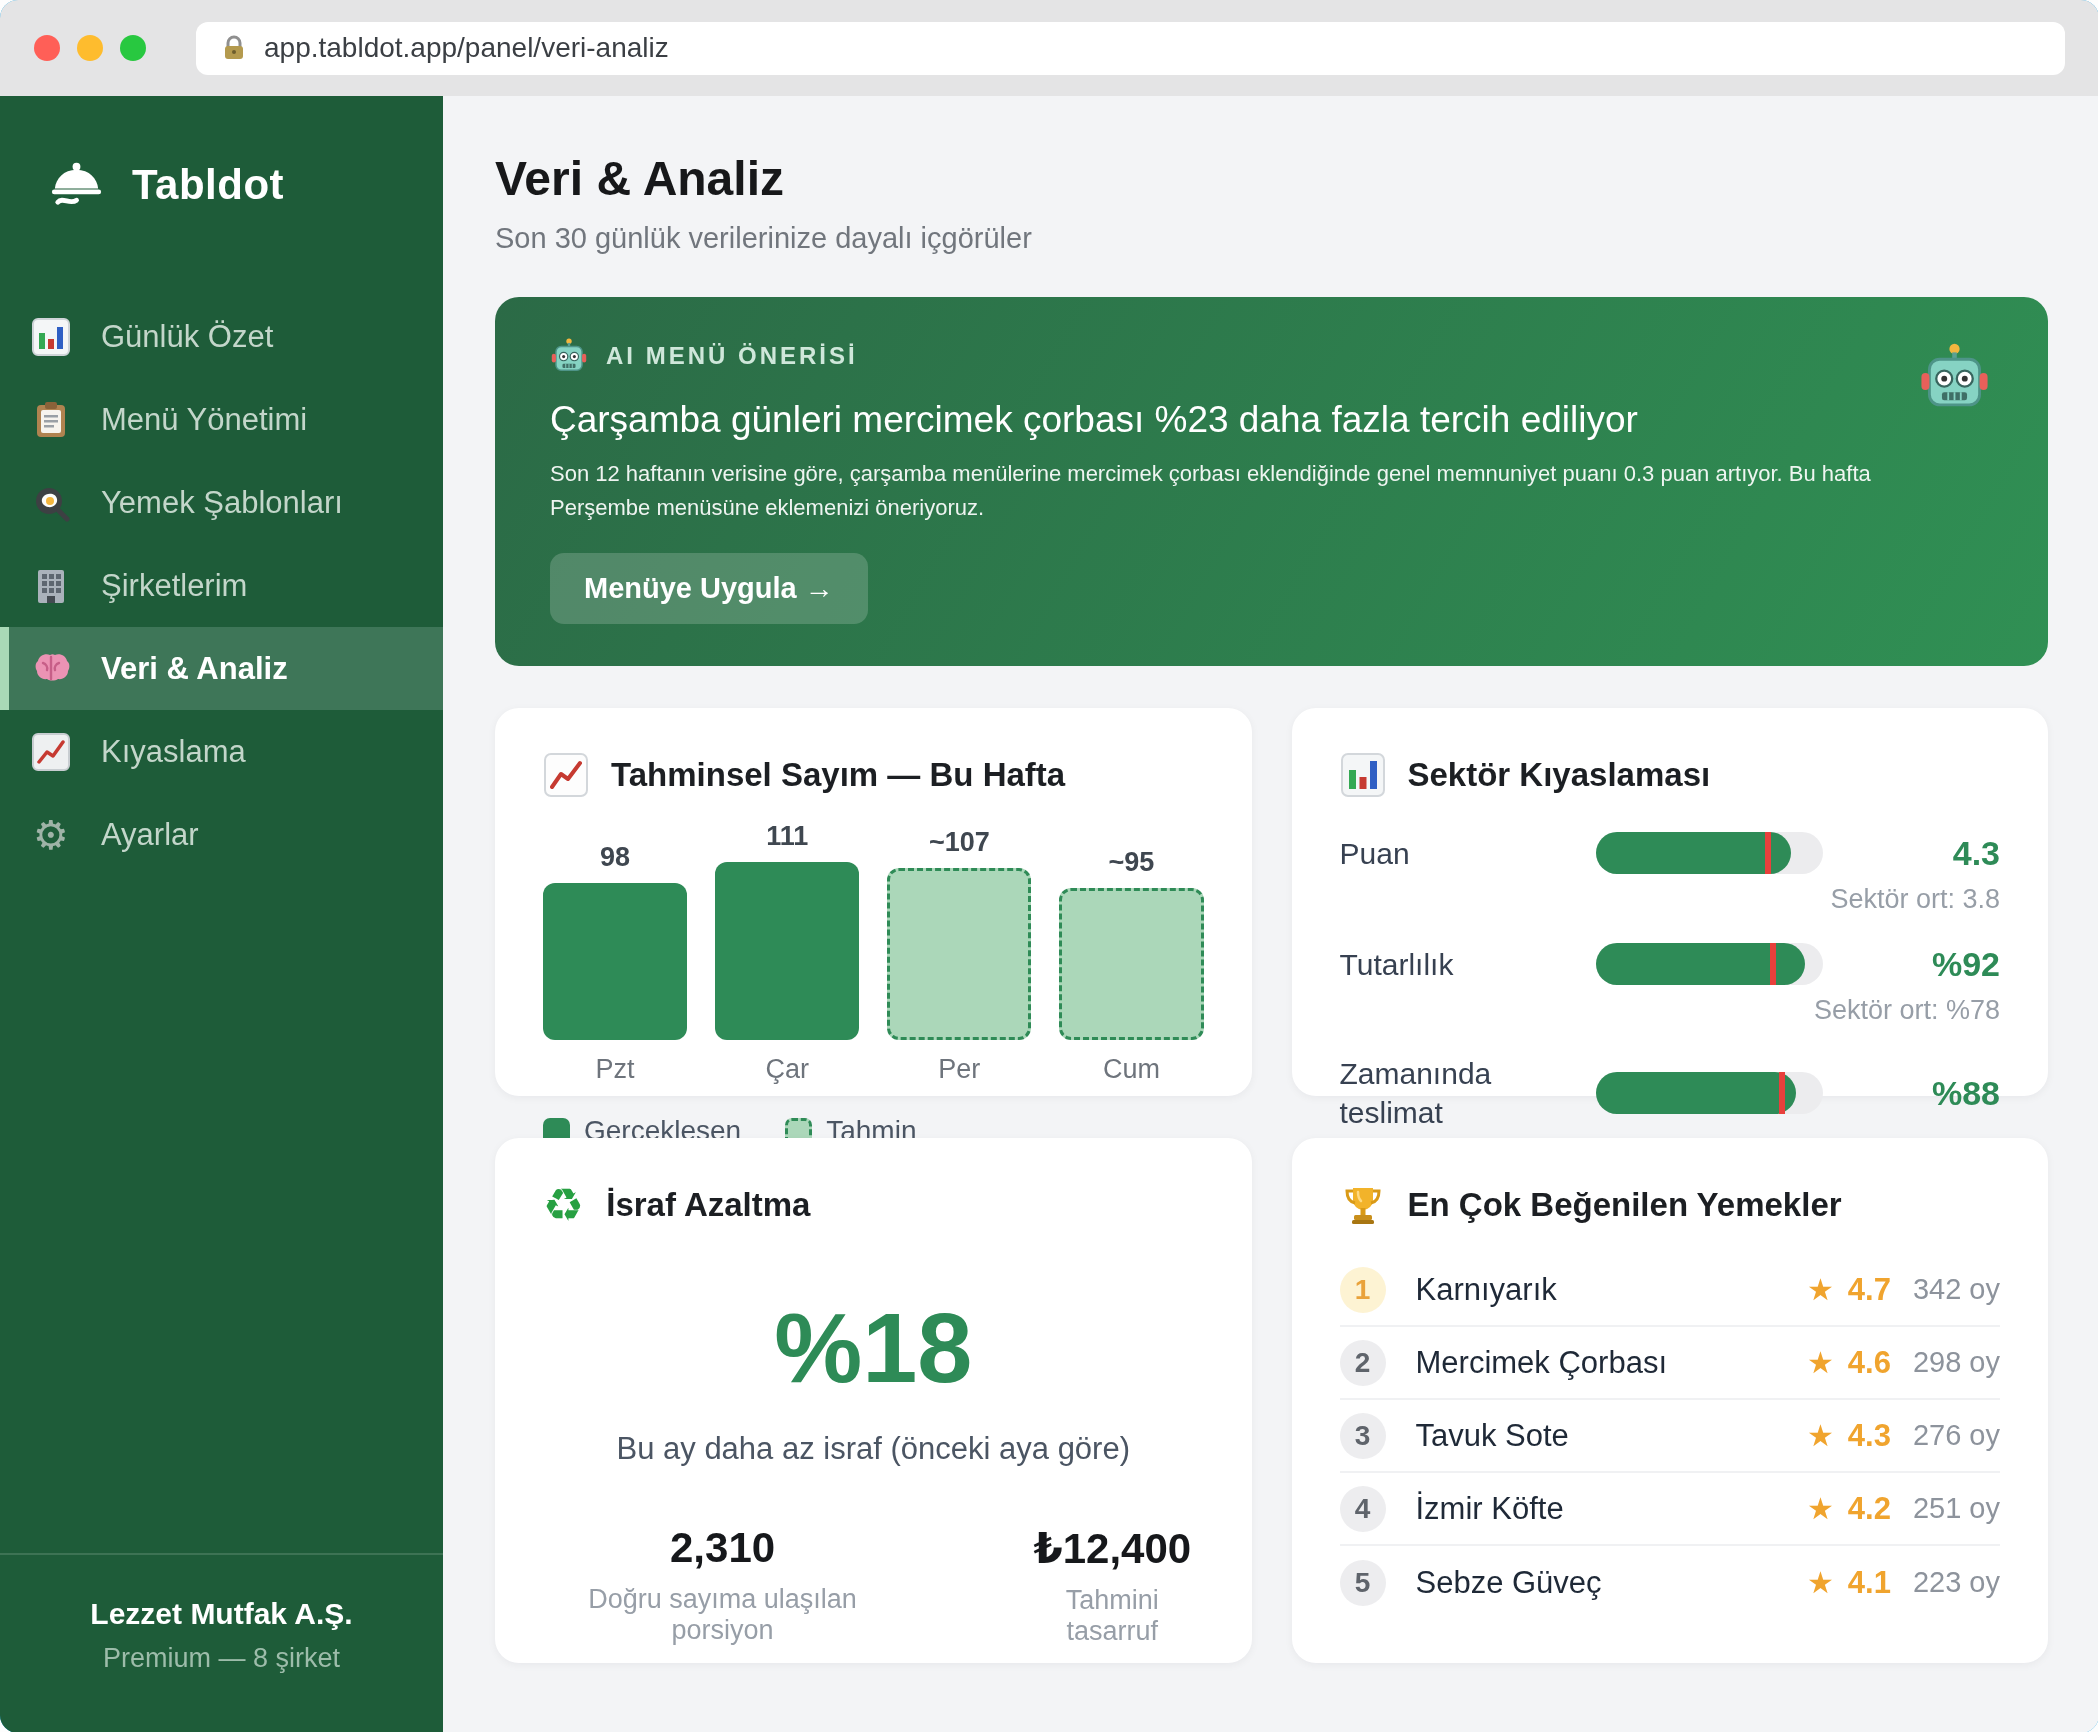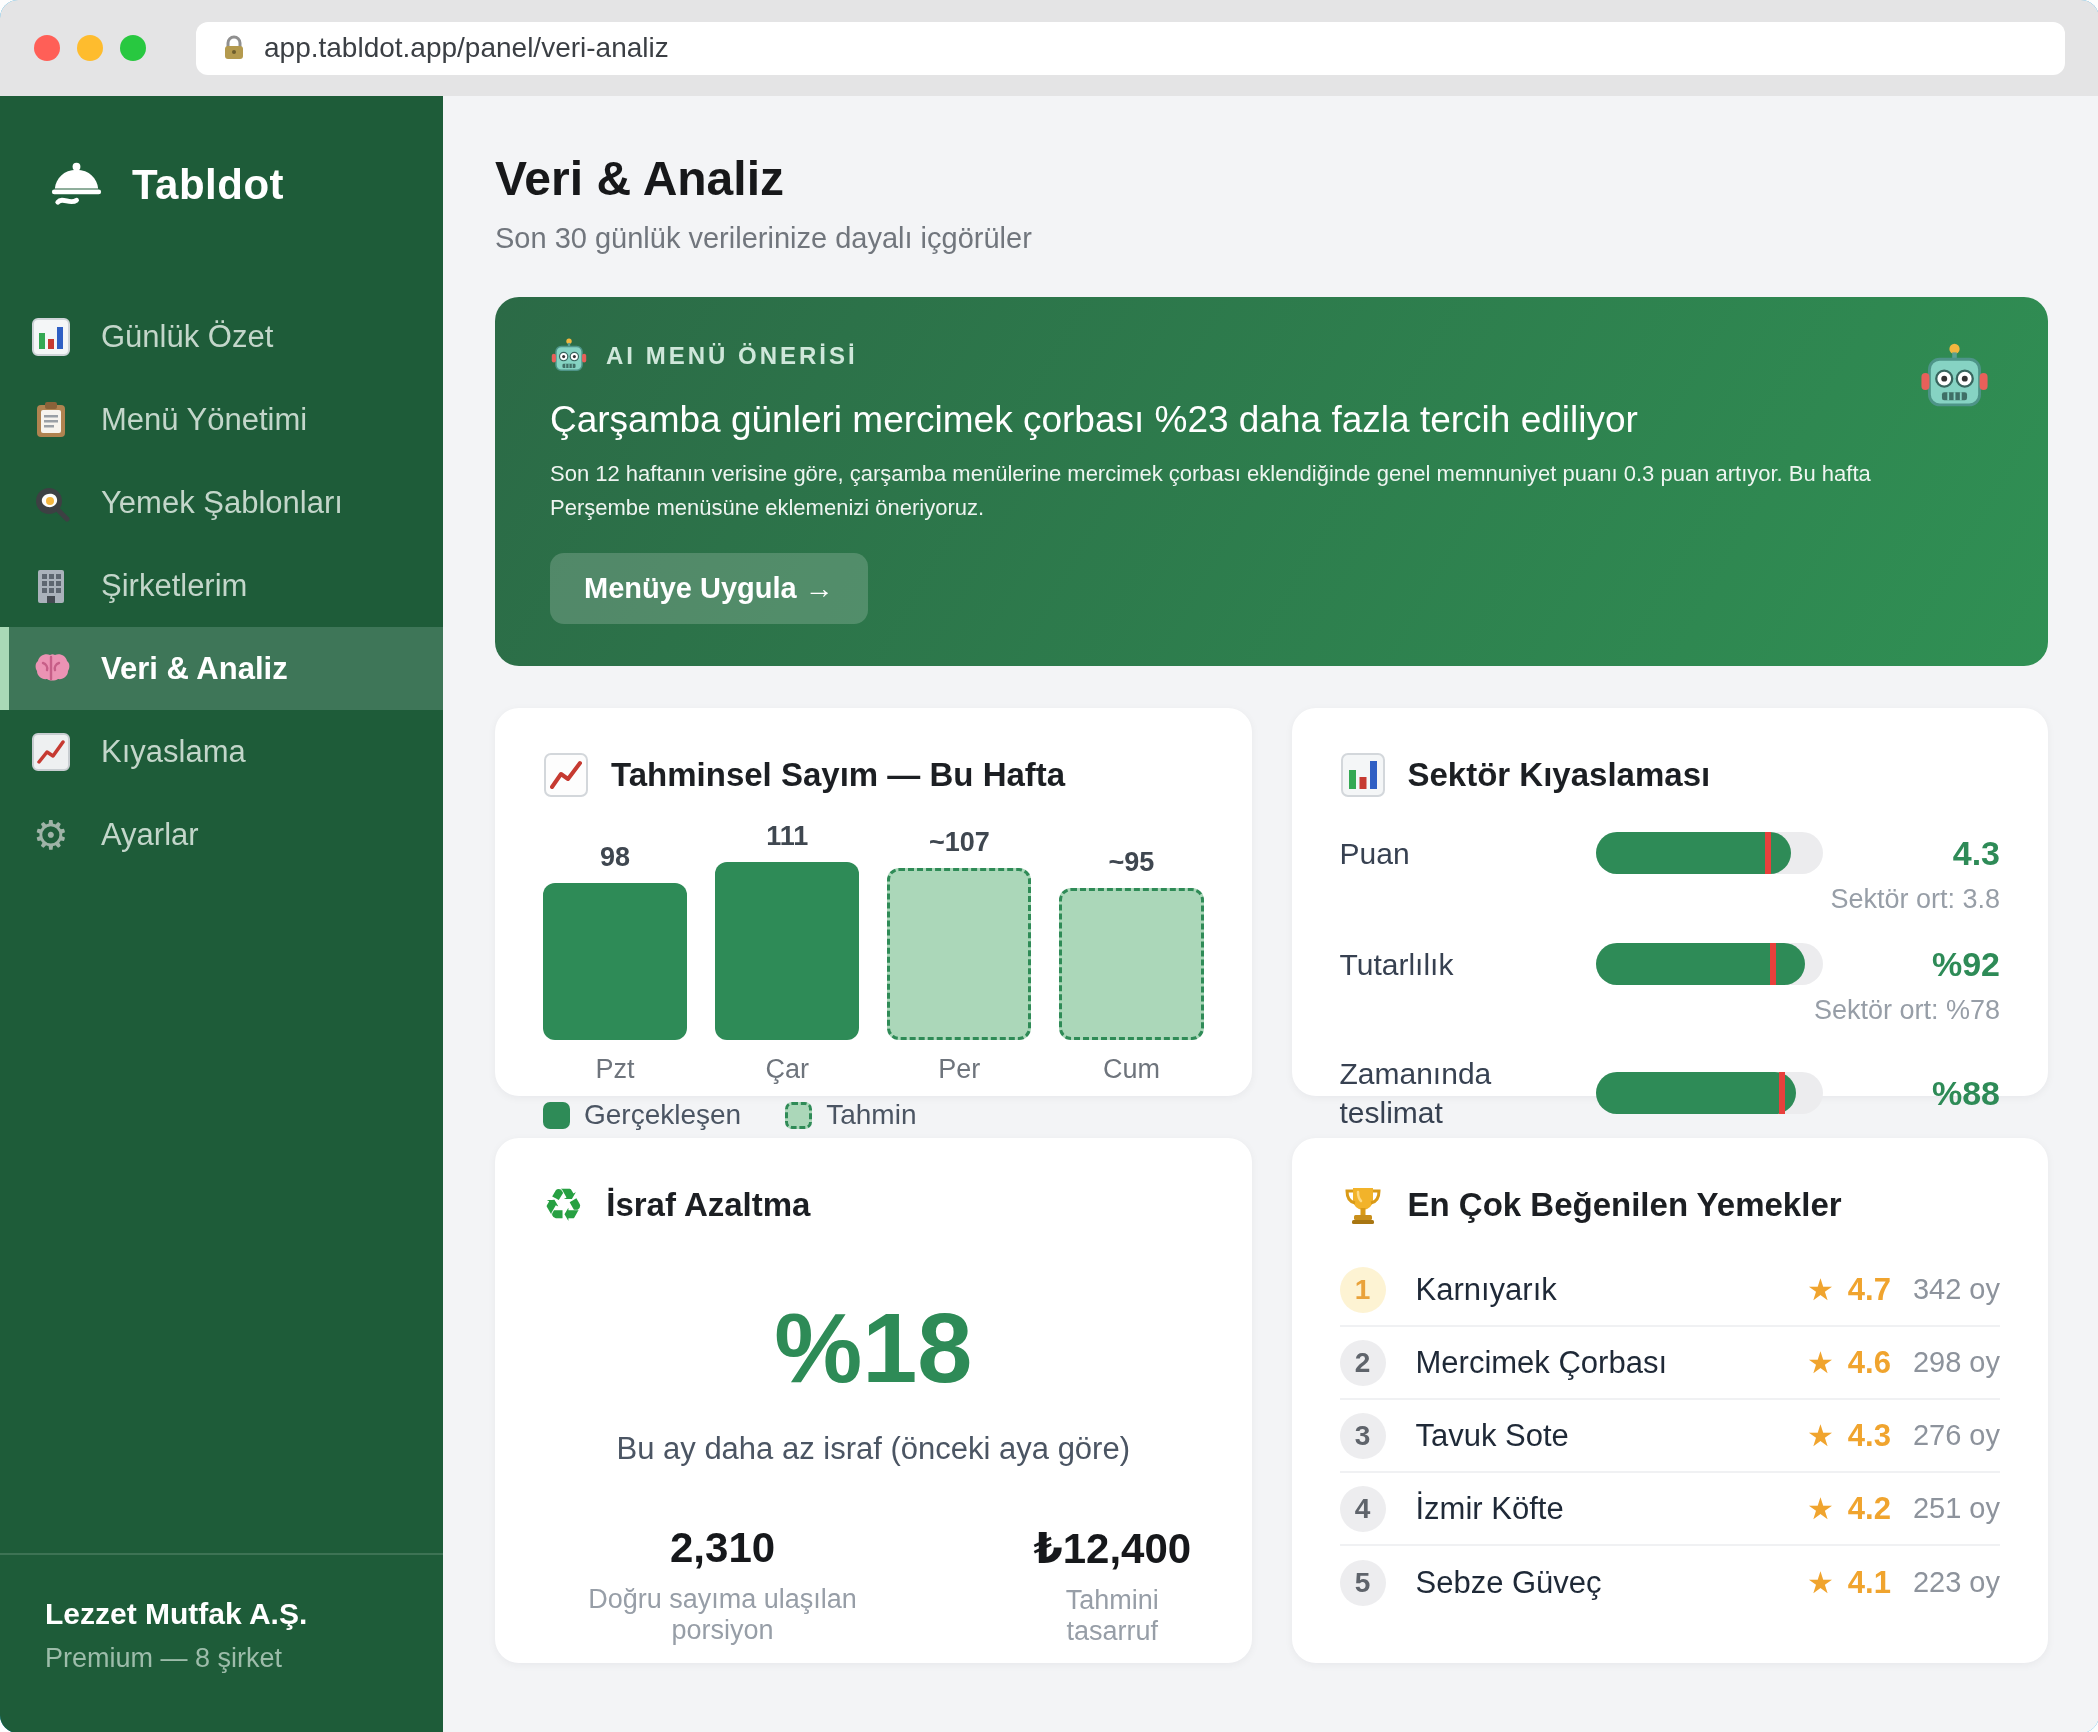--- a/index.html
+++ b/index.html
@@ -23,21 +23,21 @@
   .brand { font-size:42px; font-weight:700; letter-spacing:0.5px; }
   .nav { margin-top:61px; display:flex; flex-direction:column; }
   .nav-item { display:flex; align-items:center; gap:28px; height:83px; padding-left:20px; border-left:9px solid transparent; color:#c3d6ca; font-size:31px; cursor:pointer; }
   .nav-item.active { background:#3e7658; border-left-color:#a9d9b6; color:#fff; font-weight:700; }
   .nav-ico { width:44px; height:44px; display:flex; align-items:center; justify-content:center; flex:0 0 44px; }
   .nav-ico svg { width:40px; height:40px; }
   .glyph { line-height:1; }
   .gear { font-size:40px; color:#9fb3a7; font-family:"DejaVu Sans",sans-serif; }
   .recycle { font-size:46px; color:#27a042; font-weight:700; font-family:"DejaVu Sans",sans-serif; }
   .sidebar-spacer { flex:1; }
-  .sidebar-footer { border-top:2px solid rgba(255,255,255,.14); padding:42px 45px 59px; }
+  .sidebar-footer { border-top:2px solid rgba(255,255,255,.14); padding:42px 45px 59px;text-align:center; }
   .company { font-size:30px; font-weight:700; margin-bottom:12px; }
   .plan { font-size:27px; color:#9dbcaa; }
 
   
   .main { flex:1; background:#f3f4f6; padding:55px 51px 40px 52px; overflow:hidden; }
   h1 { font-size:48px; font-weight:700; color:#17181a; }
   .subtitle { margin-top:16px; font-size:29px; color:#71767d; }
 
   
   .banner { margin-top:42px; border-radius:24px; background:linear-gradient(120deg,#2b6a46 0%,#309054 100%); padding:40px 55px 42px; position:relative; color:#fff; }
@@ -61,21 +61,21 @@
 
   
   .chart-cols { display:flex; gap:28px; margin-top:18px; }
   .col { flex:1; }
   .bar-area { height:224px; display:flex; flex-direction:column; justify-content:flex-end; }
   .bar-val { text-align:center; font-size:27px; font-weight:600; color:#3f4750; margin-bottom:10px; }
   .bar { width:100%; border-radius:12px; }
   .bar.solid { background:#2e8b57; }
   .bar.dash { background:#abd7b9; border:3px dashed #2f8b57; }
   .bar-day { text-align:center; font-size:27px; color:#6e747c; margin-top:14px; }
-  .legend { display:flex; gap:44px; margin-top:14px; align-items:center; }
+  .legend { display:flex; gap:44px; margin-top:30px; align-items:center; }
   .leg { display:flex; align-items:center; gap:14px; font-size:28px; color:#4b5563; }
   .sq { width:27px; height:27px; border-radius:7px; }
   .sq.solid { background:#2e8b57; }
   .sq.dash { background:#abd7b9; border:3px dashed #2f8b57; }
 
   
   .bm { margin-top:34px; }
   .bm-row { display:flex; align-items:center; }
   .bm-label { width:228px; font-size:30px; color:#374151; line-height:1.3; }
   .bm-track { flex:1; height:42px; background:#ececee; border-radius:21px; position:relative; margin:0 28px; }

